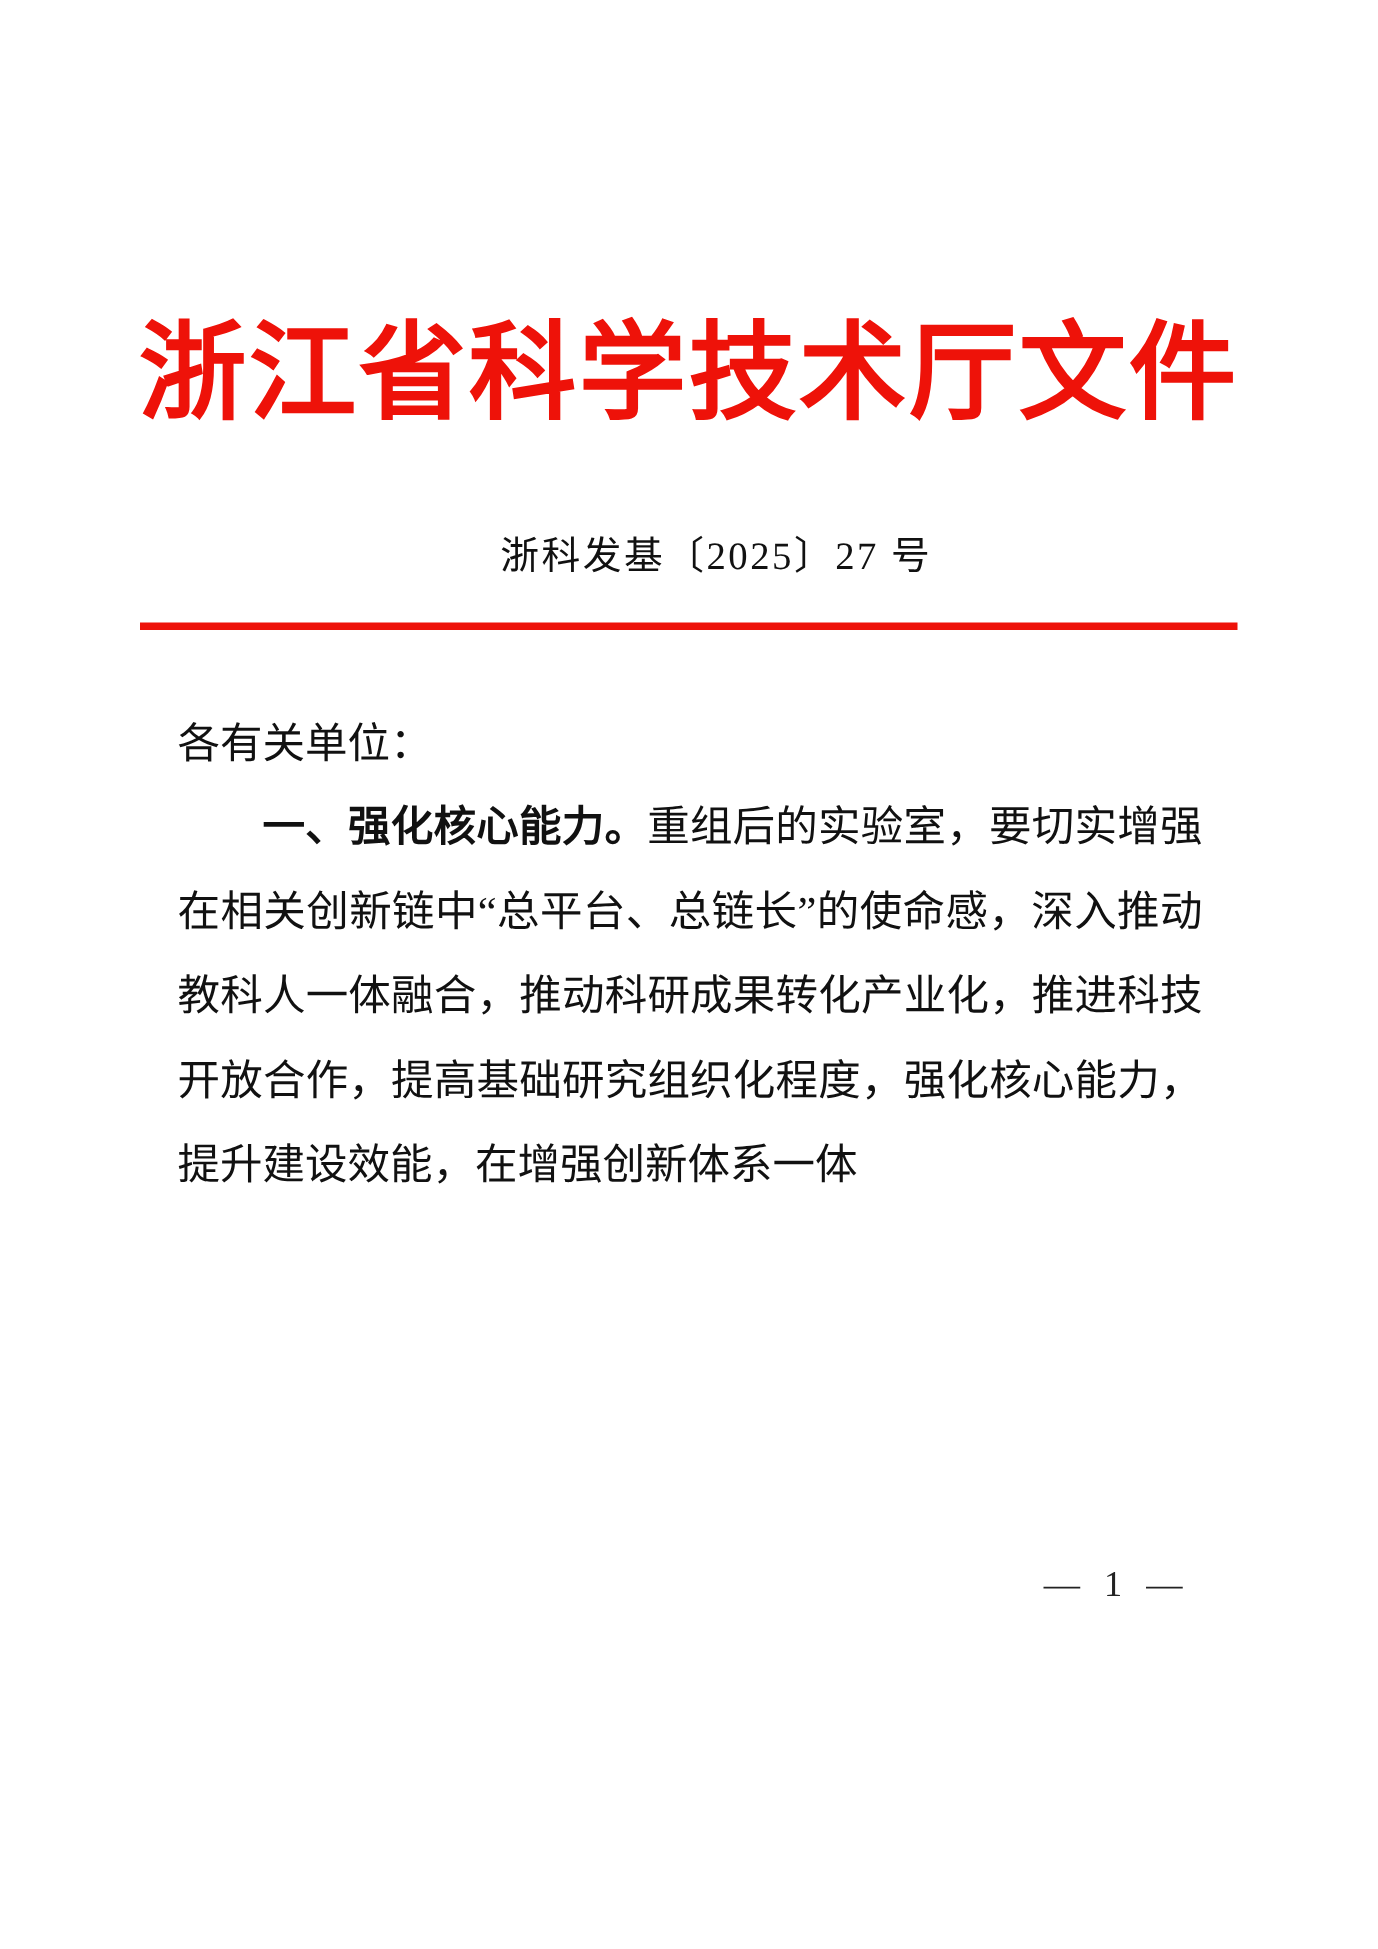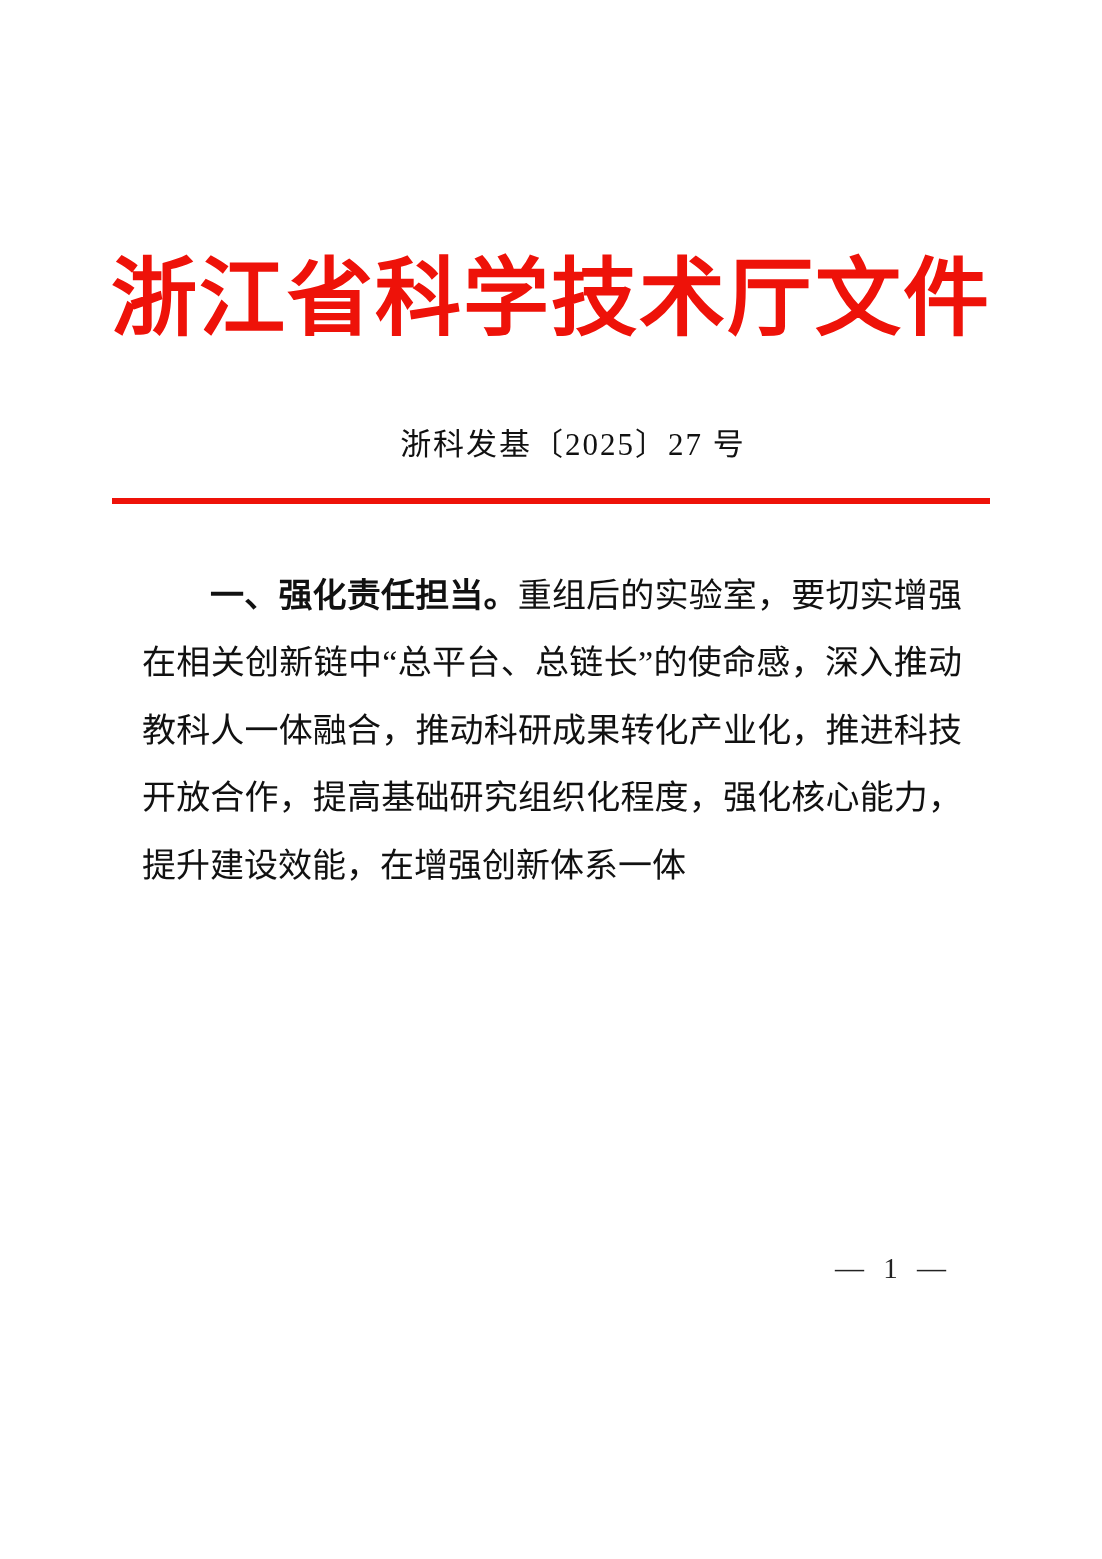--- a/index.html
+++ b/index.html
@@ -78,20 +78,21 @@
 <div class="page">
 
   <div class="org-title">浙江省科学技术厅文件</div>
 
   <div class="doc-number">浙科发基〔2025〕27 号</div>
 
   <div class="red-line"></div>
 
 
   <div class="body-text">
+    <p class="salutation">各有关单位：</p>
     <p>
-      <span class="bold-lead">一、强化责任担当。</span><span>重组后的实验室，要切实增强在相关创新链中“总平台、总链长”的使命感，深入推动教科人一体融合，推动科研成果转化产业化，推进科技开放合作，提高基础研究组织化程度，强化核心能力，提升建设效能，在增强创新体系一体</span>
+      <span class="bold-lead">一、强化核心能力。</span><span>重组后的实验室，要切实增强在相关创新链中“总平台、总链长”的使命感，深入推动教科人一体融合，推动科研成果转化产业化，推进科技开放合作，提高基础研究组织化程度，强化核心能力，提升建设效能，在增强创新体系一体</span>
     </p>
   </div>
 
   <div class="page-number">— 1 —</div>
 
 </div>
 
 </body></html>

